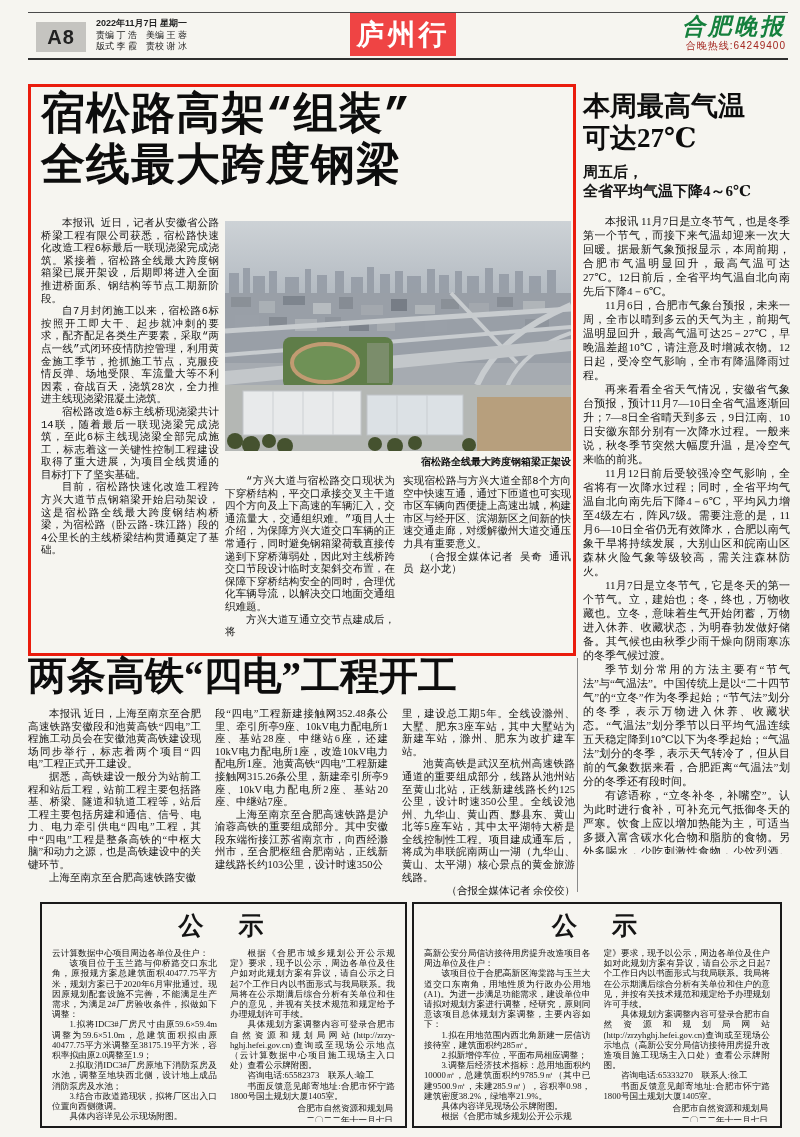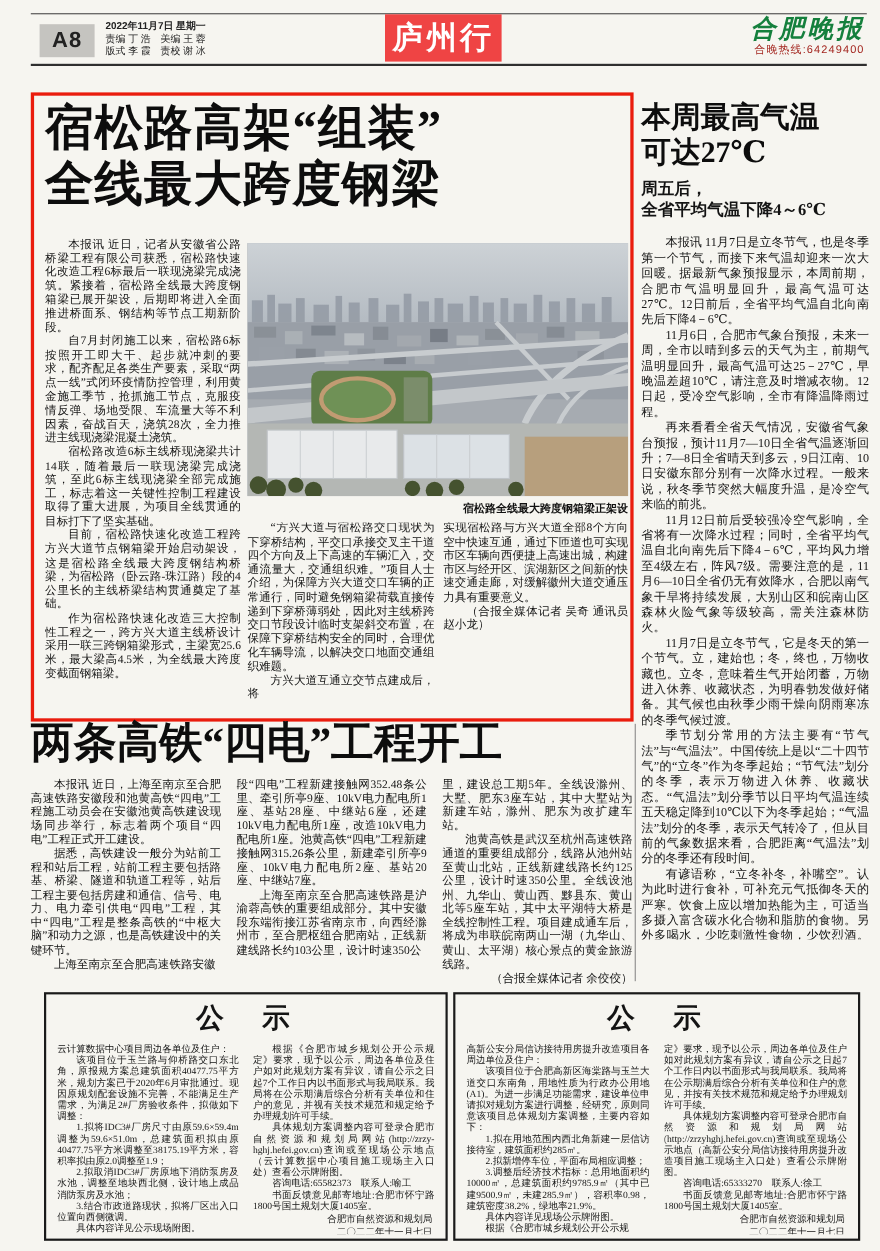--- a/index.html
+++ b/index.html
@@ -15,21 +15,21 @@
       color:#222;font:bold 20px/30px "Liberation Sans",sans-serif;text-align:center;letter-spacing:1px;}
   .dateblock{position:absolute;left:68px;top:5px;font-family:"Liberation Sans",sans-serif;
       font-size:9px;line-height:11.5px;color:#222;}
   .dateblock .d1{font-weight:bold;}
   .section{position:absolute;left:322px;top:0px;width:106px;height:43px;background:#ef4444;
       color:#fff;font:bold 28px/43px "Liberation Sans",sans-serif;text-align:center;letter-spacing:3px;}
   .mast{position:absolute;right:2px;top:1px;text-align:right;}
   .mast-title{font:bold italic 23px/26px "Liberation Serif",serif;color:#15803d;letter-spacing:3px;}
   .mast-hot{font:10px/12px "Liberation Sans",sans-serif;color:#a3261f;letter-spacing:1px;}
   
-  .lead{position:absolute;left:28px;top:84px;width:542px;height:566px;border:3px solid #ea1c0d;}
+  .lead{position:absolute;left:28px;top:84px;width:542px;height:566px;border:3px solid #ea1c0d;font-family:Liberation Mono, monospace;}
   .lead-hl{position:absolute;left:10px;top:4px;font-weight:900;font-size:44px;line-height:1.17;
       letter-spacing:1px;color:#0d0d0d;}
   .col{position:absolute;overflow:hidden;font-size:10.5px;line-height:12.6px;}
   .lead-col1{left:10px;top:130px;width:178px;height:424px;}
   .photo{position:absolute;left:194px;top:134px;width:346px;height:230px;background:#aeb3b9;}
   .caption{position:absolute;left:194px;top:368px;width:346px;text-align:right;
       font-size:10px;font-weight:bold;color:#111;}
   .lead-col2{left:194px;top:388px;width:170px;height:166px;}
   .lead-col3{left:372px;top:388px;width:168px;height:166px;}
   .para{margin:0;text-indent:2em;text-align:justify;}
@@ -76,21 +76,20 @@
   <div class="lead-hl">
     <div>宿松路高架“组装”</div>
     <div>全线最大跨度钢梁</div>
   </div>
 
   <div class="col lead-col1">
       <p class="para">本报讯 近日，记者从安徽省公路桥梁工程有限公司获悉，宿松路快速化改造工程6标最后一联现浇梁完成浇筑。紧接着，宿松路全线最大跨度钢箱梁已展开架设，后期即将进入全面推进桥面系、钢结构等节点工期新阶段。</p>
       <p class="para">自7月封闭施工以来，宿松路6标按照开工即大干、起步就冲刺的要求，配齐配足各类生产要素，采取“两点一线”式闭环疫情防控管理，利用黄金施工季节，抢抓施工节点，克服疫情反弹、场地受限、车流量大等不利因素，奋战百天，浇筑28次，全力推进主线现浇梁混凝土浇筑。</p>
       <p class="para">宿松路改造6标主线桥现浇梁共计14联，随着最后一联现浇梁完成浇筑，至此6标主线现浇梁全部完成施工，标志着这一关键性控制工程建设取得了重大进展，为项目全线贯通的目标打下了坚实基础。</p>
       <p class="para">目前，宿松路快速化改造工程跨方兴大道节点钢箱梁开始启动架设，这是宿松路全线最大跨度钢结构桥梁，为宿松路（卧云路-珠江路）段的4公里长的主线桥梁结构贯通奠定了基础。</p>
-      <p class="para">作为宿松路快速化改造三大控制性工程之一，跨方兴大道主线桥设计采用一联三跨钢箱梁形式，主梁宽25.6米，最大梁高4.5米，为全线最大跨度变截面钢箱梁。</p>
     </div>
 
   <div class="photo">
     <svg viewBox="0 0 346 230" width="346" height="230">
       <defs>
         <linearGradient id="sky" x1="0" y1="0" x2="0" y2="1">
           <stop offset="0" stop-color="#cdd2d6"></stop>
             <stop offset="1" stop-color="#b4bbc2"></stop>
         </linearGradient>
       </defs>

